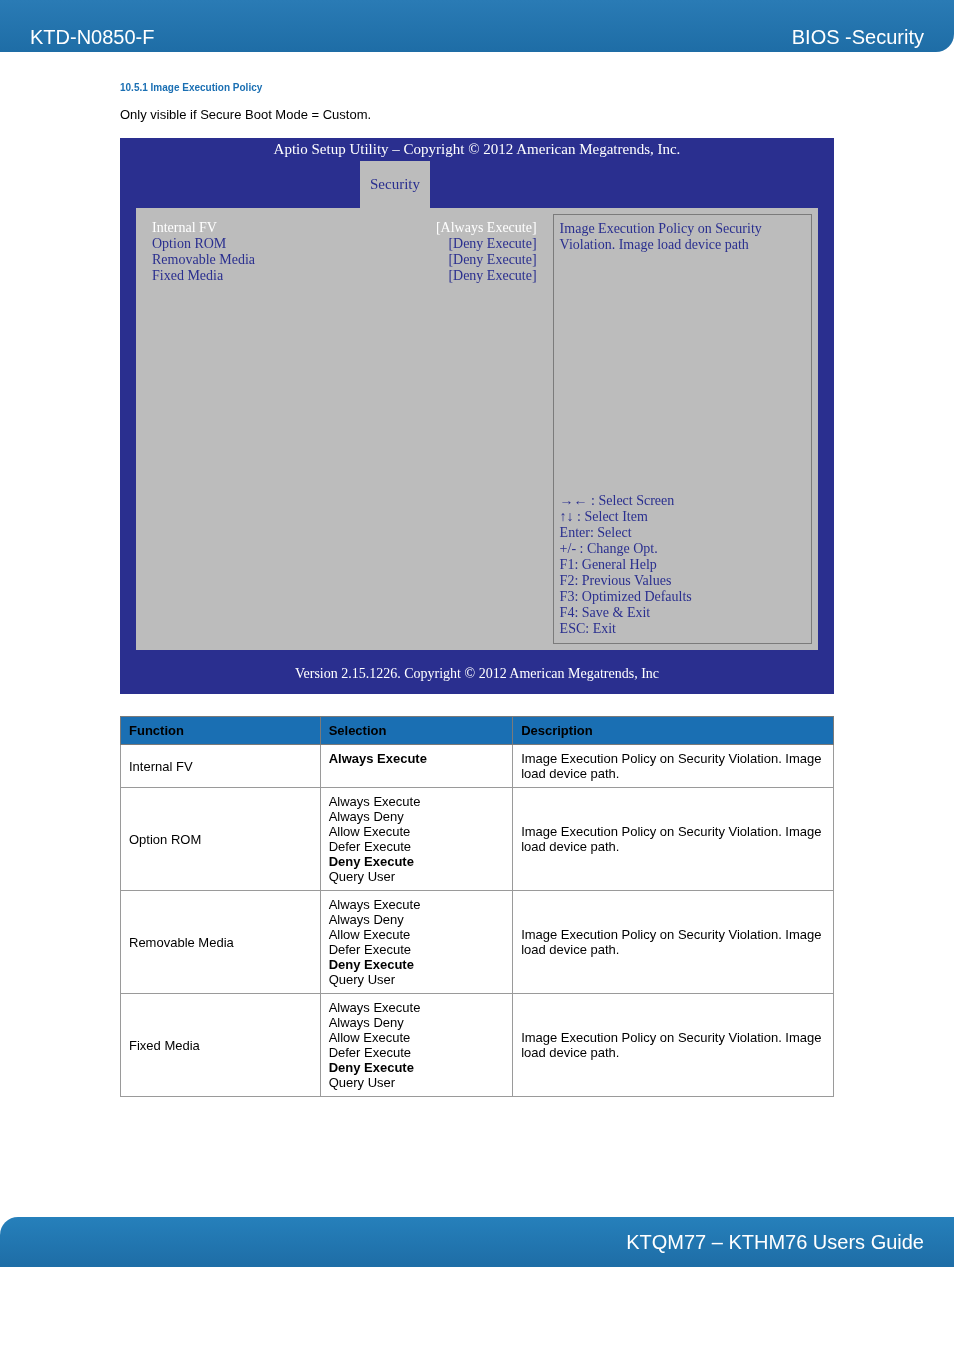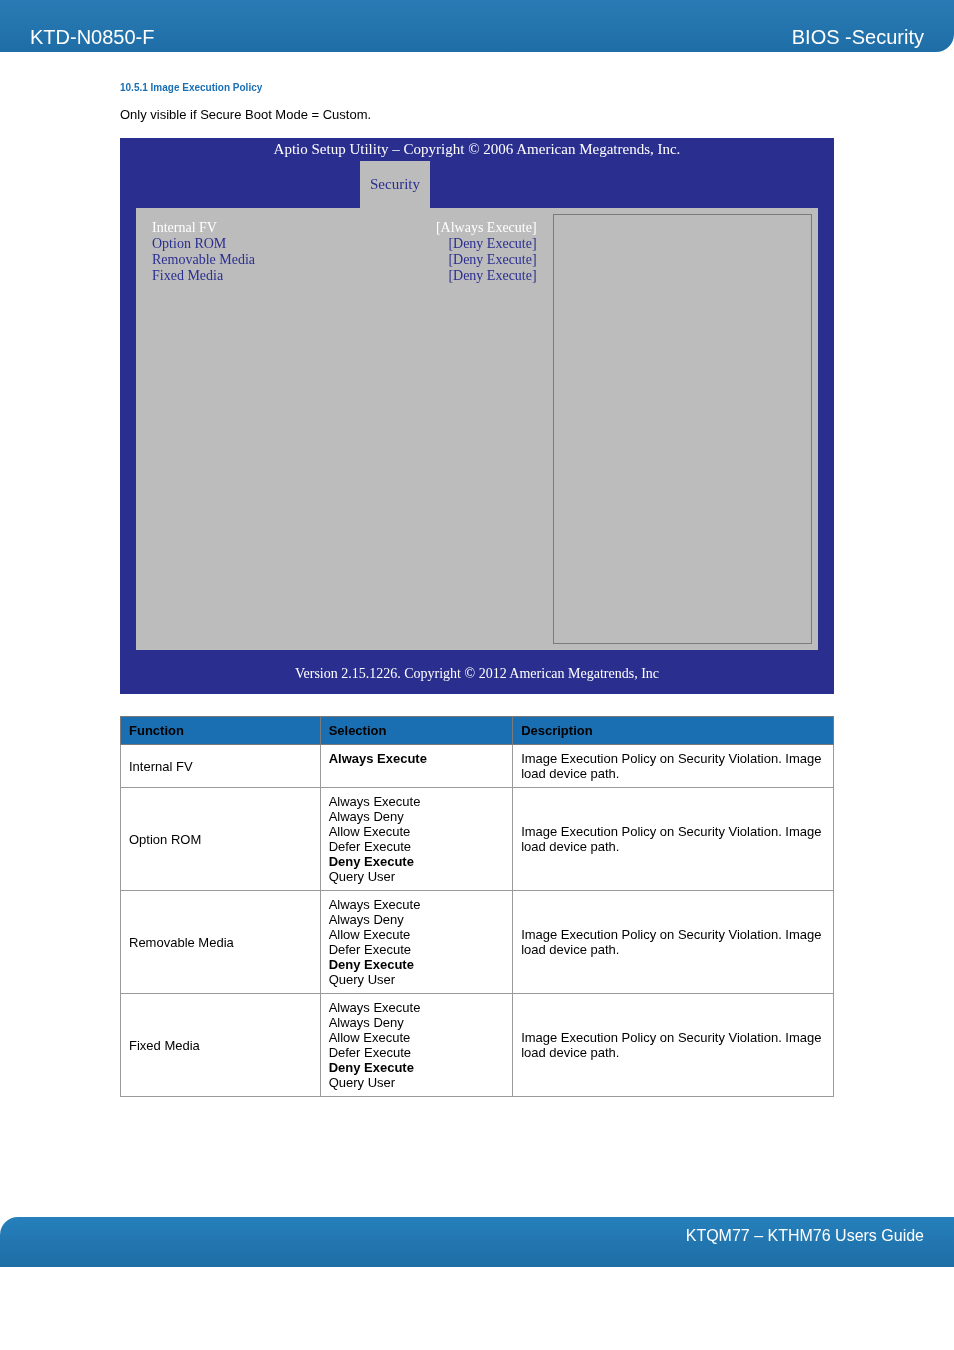--- a/index.html
+++ b/index.html
@@ -116,24 +116,25 @@
     border: 1px solid #9a9a9a;
     padding: 6px 8px;
     vertical-align: top;
   }
   .b { font-weight: bold; }
 
   .footer-bar {
     background: linear-gradient(to bottom, #2680bb, #1e6da6);
     color: #fff;
     display: flex;
+    align-items: center;
     justify-content: flex-end;
     padding: 10px 30px;
     border-radius: 18px 0 0 0;
-    font-size: 16px;
+    font-size: 20px;
     height: 50px;
     margin-top: 80px;
   }
   .ws-pre { white-space: pre-line; }
 </style>
 </head>
 <body>
 
 <div class="header-bar">
   <div class="header-left">KTD-N0850-F</div>
@@ -142,21 +143,21 @@
 
 <div class="content">
 
   <div class="section-title">10.5.1  Image Execution Policy</div>
 
   <div class="note-line">
     <span>Only visible if </span><span class="italic">Secure Boot Mode = Custom.</span>
   </div>
 
   <div class="bios-box">
-    <div class="bios-caption">Aptio Setup Utility  –  Copyright © 2006 American Megatrends, Inc.</div>
+    <div class="bios-caption">Aptio Setup Utility  –  Copyright © 2012 American Megatrends, Inc.</div>
     <div class="bios-tab-row">
       <div class="bios-tab">Security</div>
     </div>
     <div class="bios-body-outer">
       <div class="bios-body">
         <div class="bios-left" id="bios-left">
             <div class="bios-row sel-white">
               <span class="label">Internal FV</span>
               <span class="value">[Always Execute]</span>
             </div>
@@ -167,20 +168,30 @@
             <div class="bios-row sel-blue">
               <span class="label">Removable Media</span>
               <span class="value">[Deny Execute]</span>
             </div>
             <div class="bios-row sel-blue">
               <span class="label">Fixed Media</span>
               <span class="value">[Deny Execute]</span>
             </div>
           </div>
         <div class="bios-right">
+          <div class="bios-right-top">Image Execution Policy on Security Violation. Image load device path</div>
+          <div class="bios-right-bottom ws-pre">→← : Select Screen
+↑↓ : Select Item
+Enter: Select
++/- : Change Opt.
+F1: General Help
+F2: Previous Values
+F3: Optimized Defaults
+F4: Save &amp; Exit
+ESC: Exit</div>
         </div>
       </div>
     </div>
     <div class="bios-version">Version 2.15.1226. Copyright © 2012 American Megatrends, Inc</div>
   </div>
 
   <table class="doc-table">
     <thead>
       <tr>
         <th style="width:28%">Function</th>

